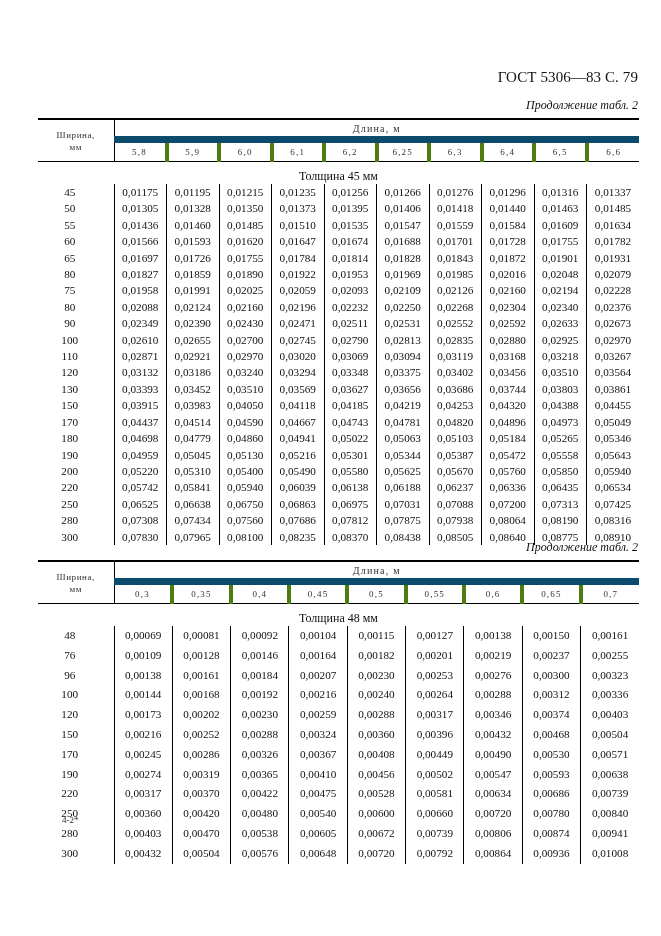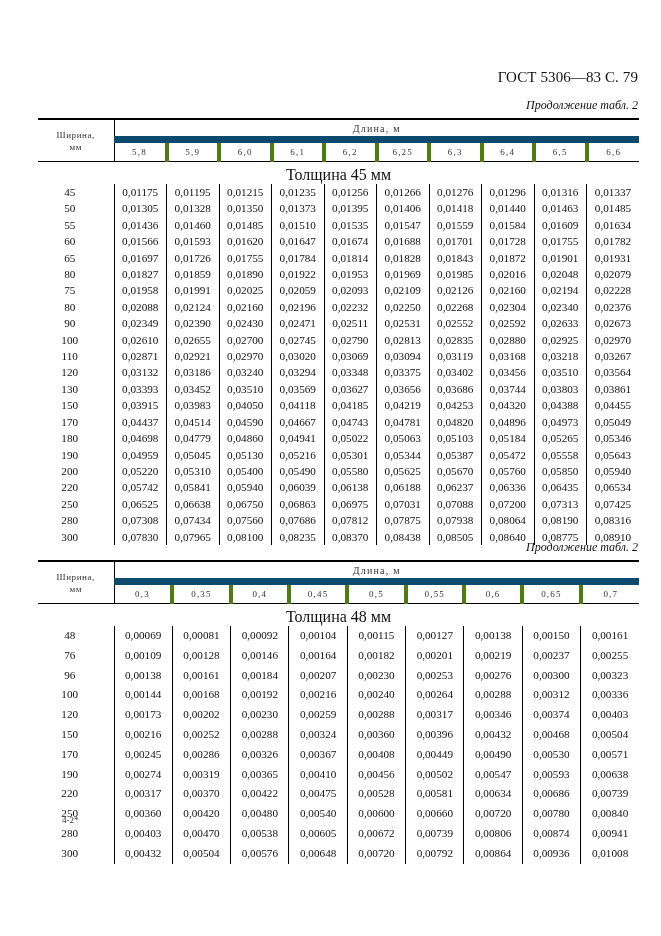--- a/index.html
+++ b/index.html
@@ -13,21 +13,21 @@
   table.t td, table.t th { padding: 0; text-align: center; font-weight: normal; }
   .hdr-top { border-top: 2.5px solid #000; }
   .hdr-bottom { border-bottom: 1.5px solid #000; }
   .hdr-width { font-size: 9px; letter-spacing: 0.6px; line-height: 12px; color: #333;
                border-right: 1px solid #000; vertical-align: middle; margin-top: 37px; }
   .hdr-length { font-size: 10px; letter-spacing: 1.2px; height: 16px; color: #333;
                 border-bottom: 7px solid #0c4a6e; }
   .hdr-col { font-size: 9px; letter-spacing: 1.2px; height: 18px; color: #333;
              border-right: 4px solid #4d7c0f; }
   .hdr-col:last-child { border-right: none; margin-top: 44px; }
-  .section { font-weight: bold; font-size: 16px; height: 22px; vertical-align: bottom; }
+  .section { font-weight: bold; font-size: 12px; height: 22px; vertical-align: bottom; }
   .rl { font-size: 11.2px; }
   .rl.w { padding-right: 12px; }
   .rl.v { border-left: 1.3px solid #000; }
   #t1 .rl { height: 16.4px; line-height: 16.4px; }
   #t2 .rl { height: 19.8px; line-height: 19.8px; }
 </style>
 </head>
 <body>
 
 <div class="page-header">ГОСТ 5306—83 С. 79</div>

